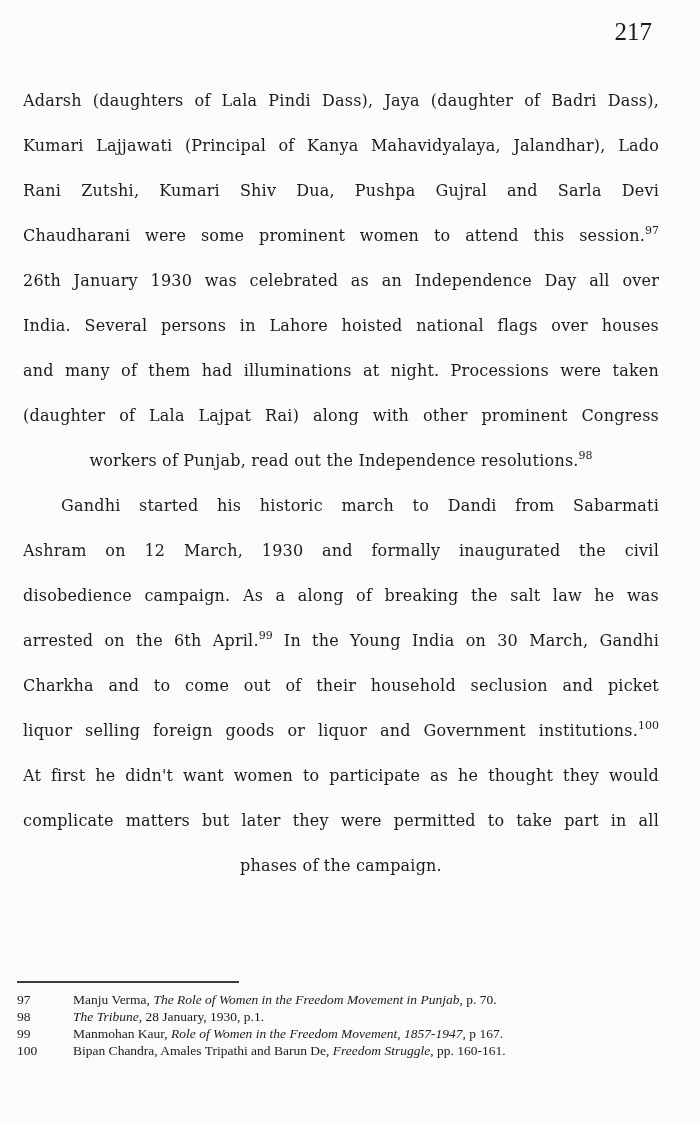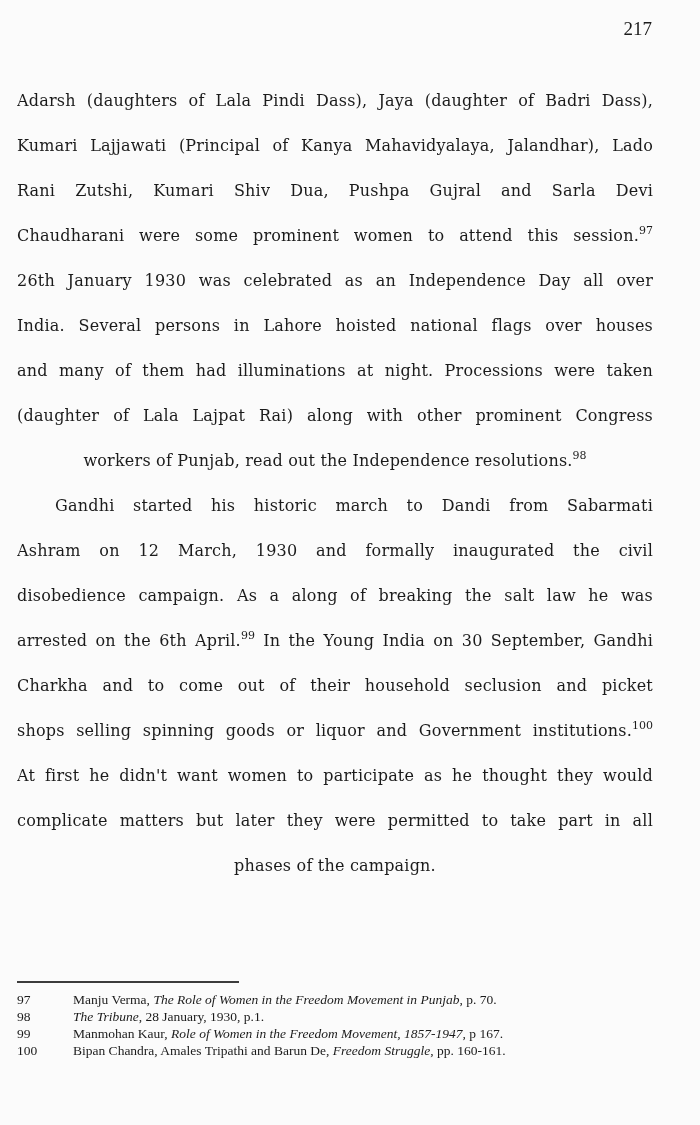--- a/index.html
+++ b/index.html
@@ -9,25 +9,25 @@
     color: #1b1b1b;
     position: relative;
     overflow: hidden;
     font-family: "DejaVu Serif", serif;
   }
   .page { position: absolute; inset: 0; }
 
   .page-number {
     position: absolute; top: 18px; right: 48px;
     font-family: "Liberation Serif", serif;
-    font-size: 19px; color: #1b1b1b;
+    font-size: 25px; color: #1b1b1b;
   }
 
   .body-text {
-    position: absolute; left: 17px; top: 78px; width: 636px;
+    position: absolute; left: 23px; top: 78px; width: 636px;
     font-size: 16px; letter-spacing: 0.2px;
   }
   .line {
     height: 45px; line-height: 45px;
     text-align: justify;
     overflow: hidden;
     white-space: normal;
   }
   
   .line::after { content: ""; display: inline-block; width: 100%; height: 0; vertical-align: top; }
@@ -68,23 +68,23 @@
       <div class="line"><span>Rani Zutshi, Kumari Shiv Dua, Pushpa Gujral and Sarla Devi</span></div>
       <div class="line"><span>Chaudharani were some prominent women to attend this session.</span><span class="sup">97</span></div>
       <div class="line"><span>26th January 1930 was celebrated as an Independence Day all over</span></div>
       <div class="line"><span>India.  Several persons in Lahore hoisted national flags over houses</span></div>
       <div class="line"><span>and many of them had illuminations at night.  Processions were taken</span></div>
       <div class="line"><span>(daughter of Lala Lajpat Rai) along with other prominent Congress</span></div>
       <div class="line last"><span>workers of Punjab, read out the Independence resolutions.</span><span class="sup">98</span></div>
       <div class="line indent"><span>Gandhi started his historic march to Dandi from Sabarmati</span></div>
       <div class="line"><span>Ashram on 12 March, 1930 and formally inaugurated the civil</span></div>
       <div class="line"><span>disobedience campaign.  As a along of breaking the salt law he was</span></div>
-      <div class="line"><span>arrested on the 6th April.</span><span class="sup">99</span><span>  In the Young India on 30 September, Gandhi</span></div>
+      <div class="line"><span>arrested on the 6th April.</span><span class="sup">99</span><span>  In the Young India on 30 March, Gandhi</span></div>
       <div class="line"><span>Charkha and to come out of their household seclusion and picket</span></div>
-      <div class="line"><span>shops selling spinning goods or liquor and Government institutions.</span><span class="sup">100</span></div>
+      <div class="line"><span>liquor selling foreign goods or liquor and Government institutions.</span><span class="sup">100</span></div>
       <div class="line"><span>At first he didn't want women to participate as he thought they would</span></div>
       <div class="line"><span>complicate matters but later they were permitted to take part in all</span></div>
       <div class="line last"><span>phases of the campaign.</span></div>
     </div>
 
   <div class="fn-sep"></div>
 
   <div class="footnotes">
       <div class="fn-row">
         <span class="fn-num">97</span>

